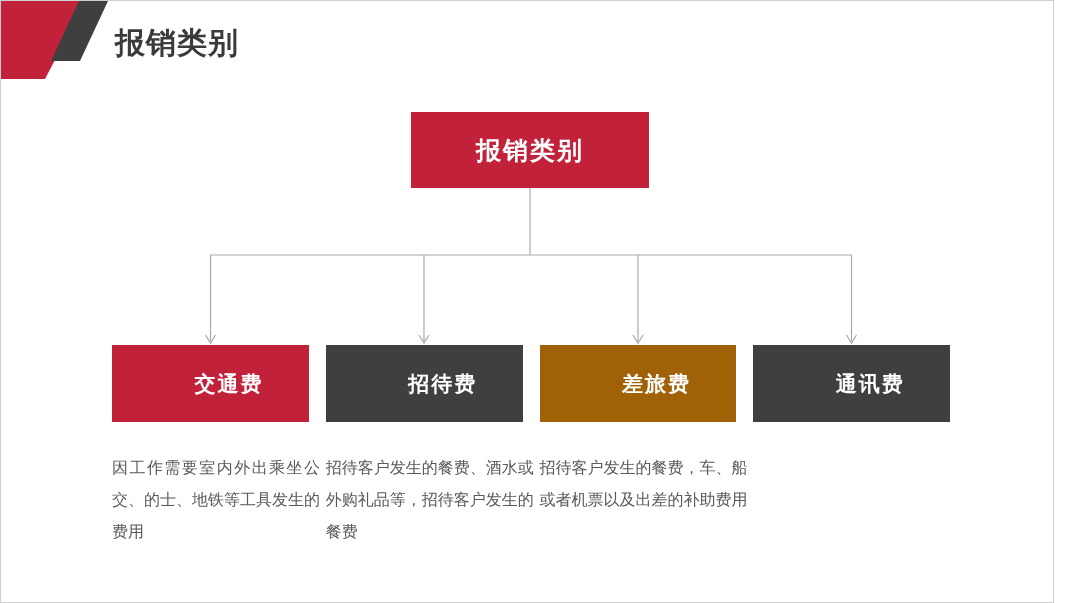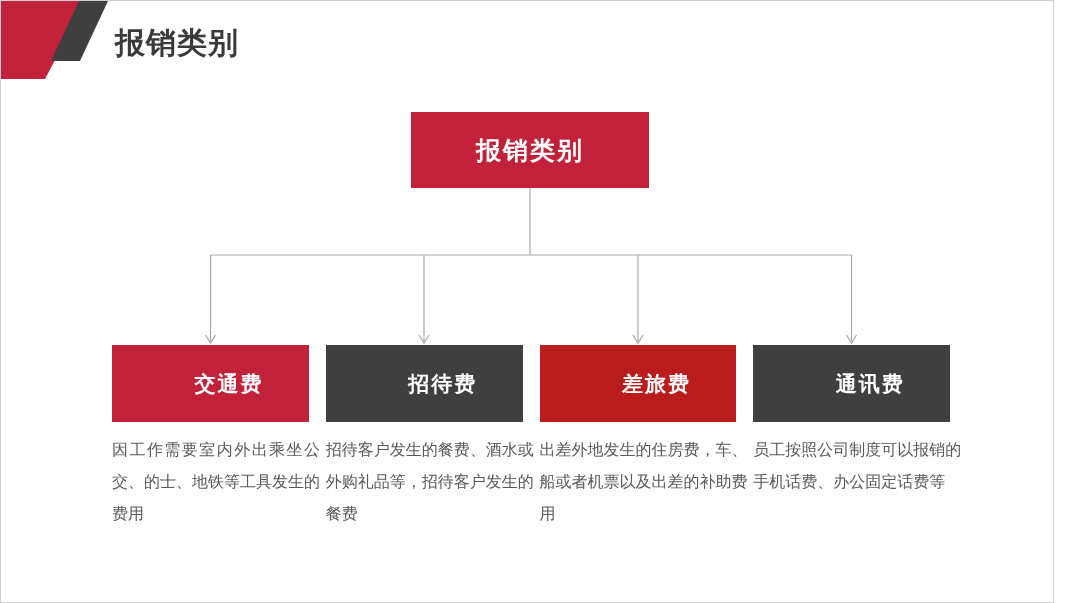--- a/index.html
+++ b/index.html
@@ -68,21 +68,21 @@
   }
   .category-col { flex: 1; min-width: 0; }
   .category-box {
     height: 77px;
     display: flex; align-items: center; justify-content: center;
     font-size: 21px; font-weight: bold; color: #ffffff;
     letter-spacing: 2px;
     padding-left: 37px;
   }
   .category-desc {
-    margin-top: 12px;
+    margin-top: 30px;
     width: 208px;
     font-size: 16px;
     line-height: 32px;
     color: #595959;
     text-align: justify;
   }
 </style>
 </head>
 <body>
 
@@ -122,27 +122,26 @@
     </div>
 
     <div class="category-col">
       <div class="category-box" style="background: rgb(63, 63, 63); justify-content: center;">
         <span>招待费</span>
       </div>
       <div class="category-desc">招待客户发生的餐费、酒水或外购礼品等，招待客户发生的餐费</div>
     </div>
 
     <div class="category-col">
-      <div class="category-box" style="background: #b91c1c;">
+      <div class="category-box" style="background: #a16207;">
         <span>差旅费</span>
       </div>
-      <div class="category-desc">出差外地发生的住房费，车、船或者机票以及出差的补助费用</div>
+      <div class="category-desc">招待客户发生的餐费，车、船或者机票以及出差的补助费用</div>
     </div>
 
     <div class="category-col">
       <div class="category-box" style="background: rgb(63, 63, 63);">
         <span>通讯费</span>
       </div>
-      <div class="category-desc">员工按照公司制度可以报销的手机话费、办公固定话费等</div>
     </div>
   </div>
 
 </div>
 
 </body></html>

